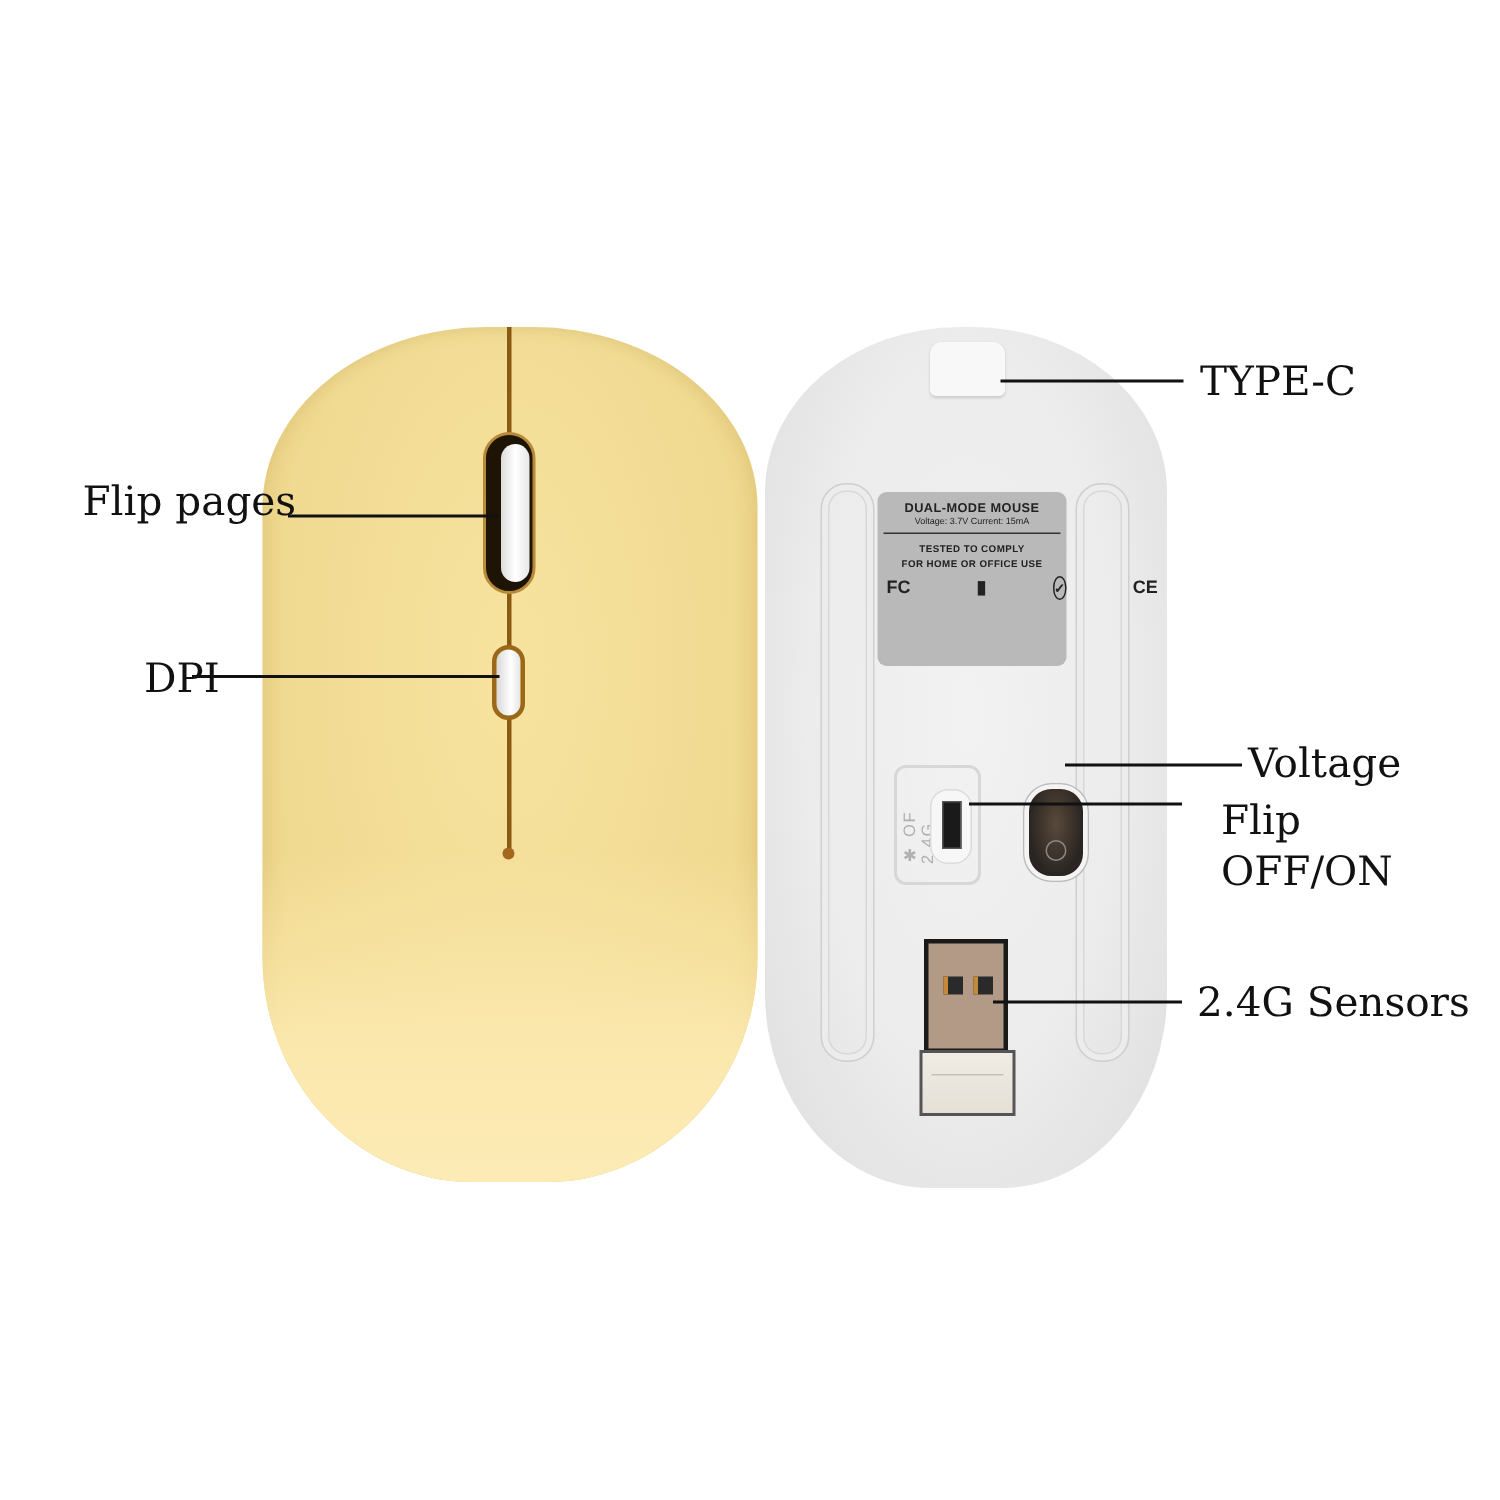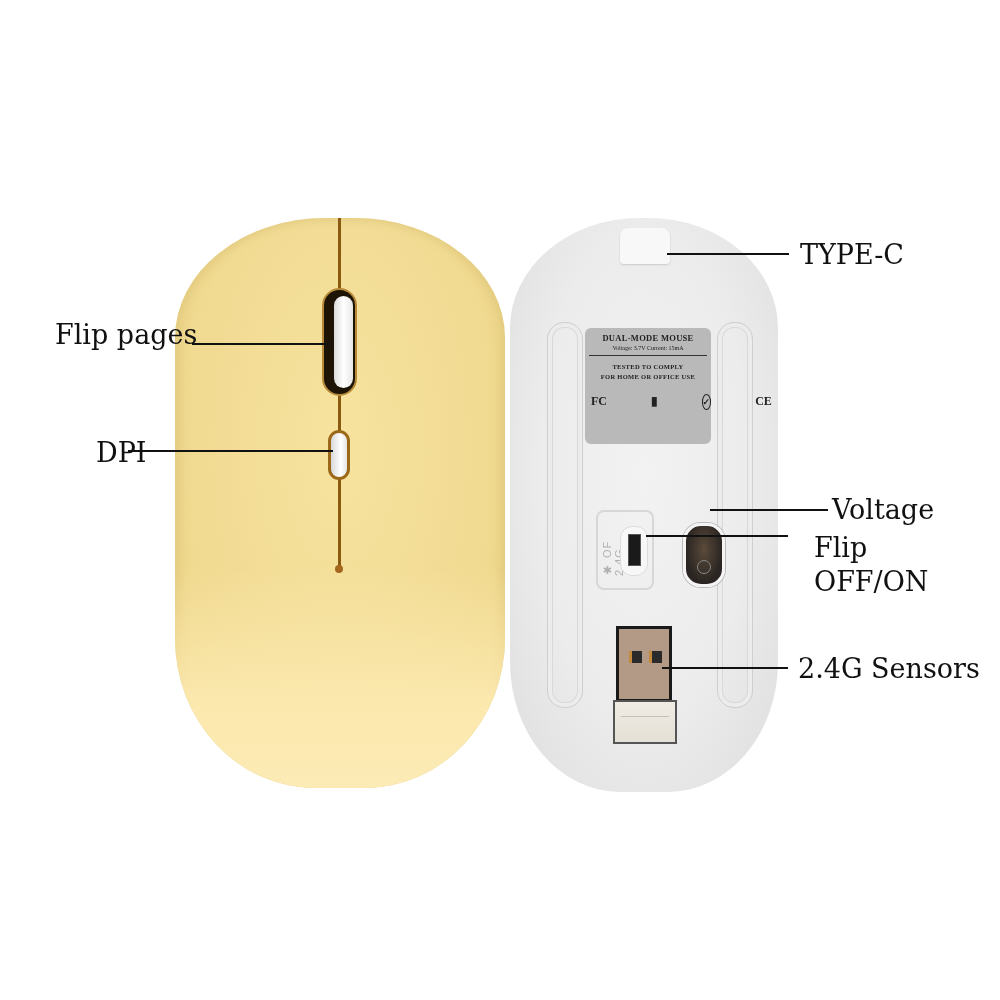--- a/index.html
+++ b/index.html
@@ -15,26 +15,26 @@
   .wheel-slot{position:absolute;left:147px;top:70px;width:35px;height:108px;border-radius:18px;background:#1d1405;border:2px solid #b78a3a;box-sizing:border-box;}
   .wheel{position:absolute;left:10px;top:6px;width:19px;height:92px;border-radius:10px;background:linear-gradient(90deg,#dcdcdc,#ffffff 50%,#e7e7e7);}
   .dpi-btn{position:absolute;left:153px;top:212px;width:22px;height:50px;border-radius:11px;background:linear-gradient(90deg,#d8d8d8,#ffffff 60%,#e5e5e5);border:3px solid #9b6817;box-sizing:border-box;}
   .seam-dot{position:absolute;left:160px;top:347px;width:8px;height:8px;border-radius:50%;background:#a5661d;}
   
   .mouse-bot{left:510px;top:218px;width:268px;height:574px;border-radius:130px 130px 110px 110px / 110px 110px 130px 130px;
     background:radial-gradient(ellipse at 50% 45%, #f2f2f2 0%, #ececec 55%, #e2e2e2 85%, #d4d4d4 100%);}
   .usb-c{position:absolute;left:110px;top:10px;width:50px;height:36px;border-radius:8px 8px 4px 4px;background:#f8f8f8;box-shadow:0 1px 2px rgba(0,0,0,.15);}
   .rail{position:absolute;top:104px;width:34px;height:384px;border-radius:17px;border:1.5px solid #cfcfcf;box-shadow:inset 0 0 0 4px #ececec, inset 0 0 0 5px #d8d8d8;}
   .rail.l{left:37px;} .rail.r{left:207px;}
-  .label{position:absolute;left:75px;top:110px;width:126px;height:116px;border-radius:6px;background:#b9b9b9;color:#222;font-family:Liberation Serif, serif;text-align:center;}
+  .label{position:absolute;left:75px;top:110px;width:126px;height:116px;border-radius:6px;background:#b9b9b9;color:#222;font-family:Liberation Sans, sans-serif;text-align:center;}
   .label .t1{font-weight:bold;font-size:8.5px;margin-top:5px;letter-spacing:.3px;}
   .label .t2{font-size:6px;margin-top:2px;}
   .label hr{margin:4px 4px 6px;border:0;border-top:1.5px solid #333;}
   .label .t3{font-weight:bold;font-size:6.5px;line-height:10px;letter-spacing:.3px;}
-  .label .icons{display:flex;justify-content:space-around;margin-top:12px;font-weight:bold;font-size:12px;padding:0 6px;gap:44px;}
+  .label .icons{display:flex;justify-content:space-around;margin-top:2px;font-weight:bold;font-size:12px;padding:0 6px;gap:44px;}
   .switch-box{position:absolute;left:86px;top:292px;width:58px;height:80px;border-radius:8px;border:2px solid #d7d7d7;box-sizing:border-box;}
   .switch-text{position:absolute;left:2px;top:4px;width:18px;height:60px;writing-mode:vertical-rl;transform:rotate(180deg);font-family:"Liberation Sans",sans-serif;font-size:11px;color:#b0b0b0;letter-spacing:1px;}
   .switch-slot{position:absolute;left:22px;top:14px;width:26px;height:48px;border-radius:12px;background:#f7f7f7;border:1px solid #dcdcdc;}
   .switch-knob{position:absolute;left:7px;top:7px;width:11px;height:30px;background:#1a1a1a;border:1px solid #555;}
   .sensor{position:absolute;left:173px;top:305px;width:36px;height:58px;border-radius:18px;background:radial-gradient(ellipse at 50% 40%,#5a4a3a,#2a2522 70%);border:3px solid #f4f4f4;box-shadow:0 0 0 1px #bbb;}
   .sensor-ring{position:absolute;left:11px;top:34px;width:12px;height:12px;border-radius:50%;border:1.5px solid #888;}
   .usb-plug{position:absolute;left:103px;top:408px;width:64px;height:118px;}
   .usb-metal{position:absolute;left:3px;top:0;width:56px;height:76px;background:#1a1a1a;padding:3px;box-sizing:border-box;}
   .usb-inner{width:100%;height:100%;background:#b39a86;position:relative;}
   .usb-hole{position:absolute;top:22px;width:10px;height:12px;background:#2a2a2a;border-left:3px solid #c28a3a;}

